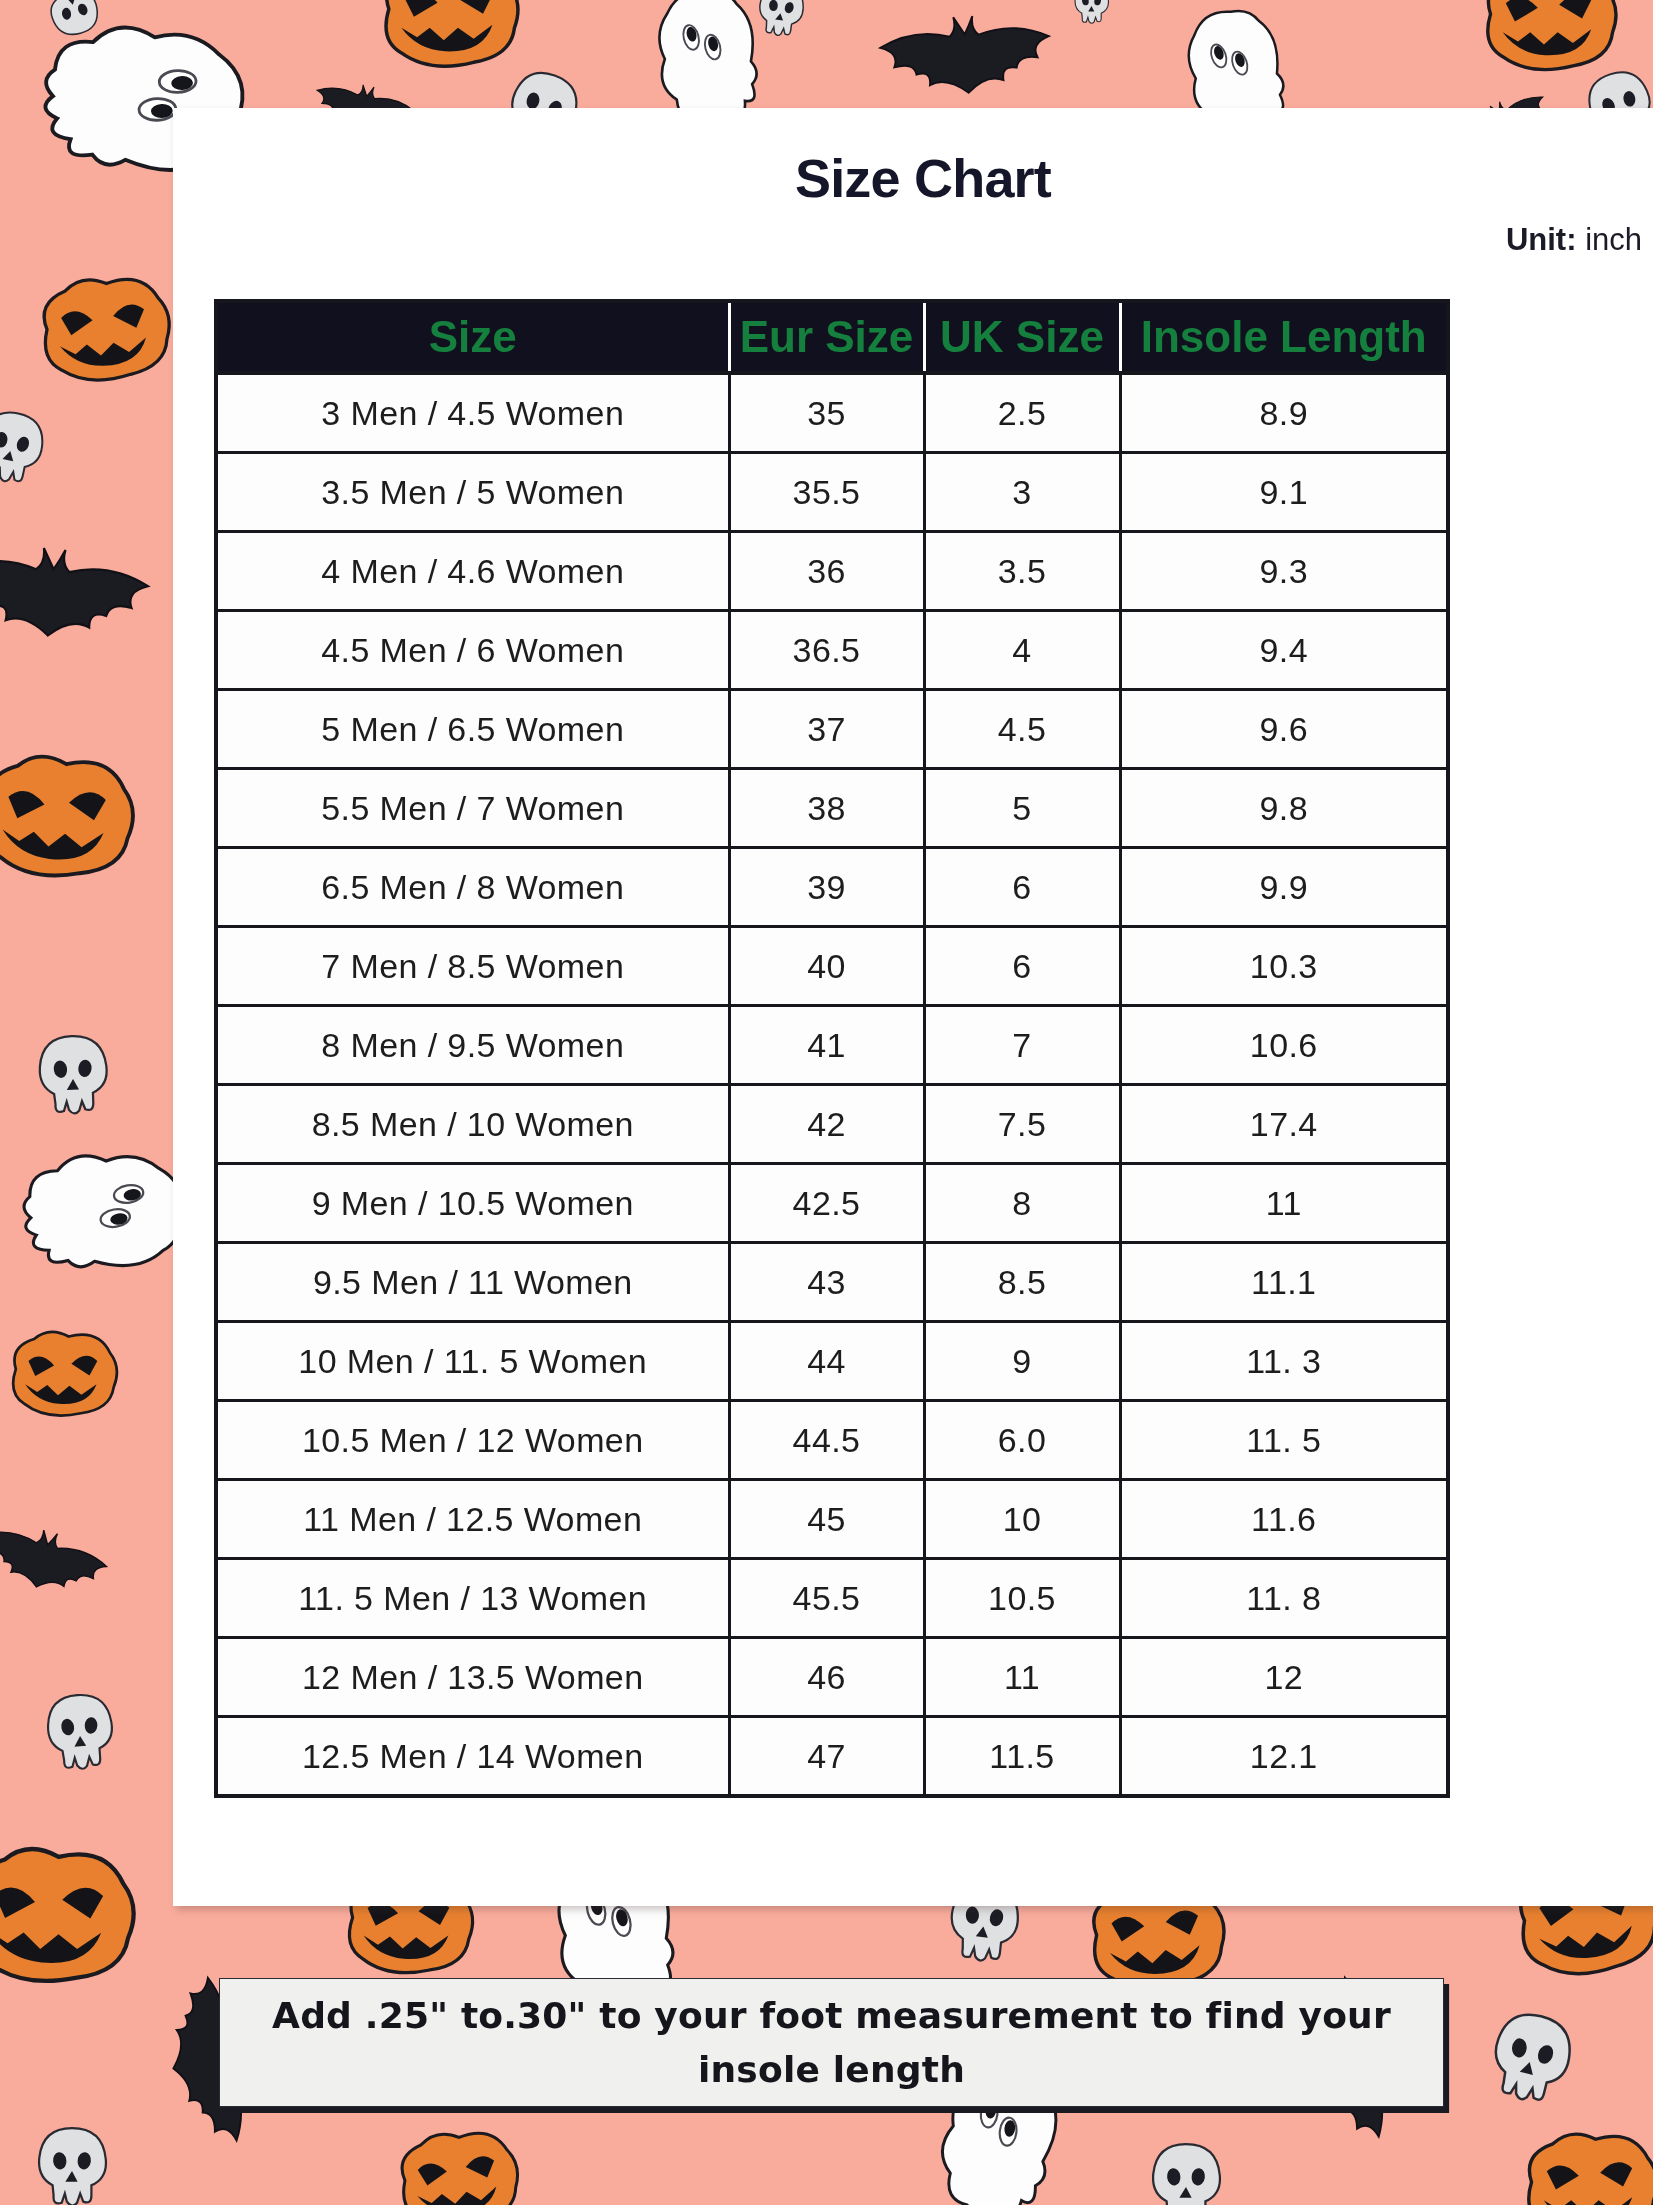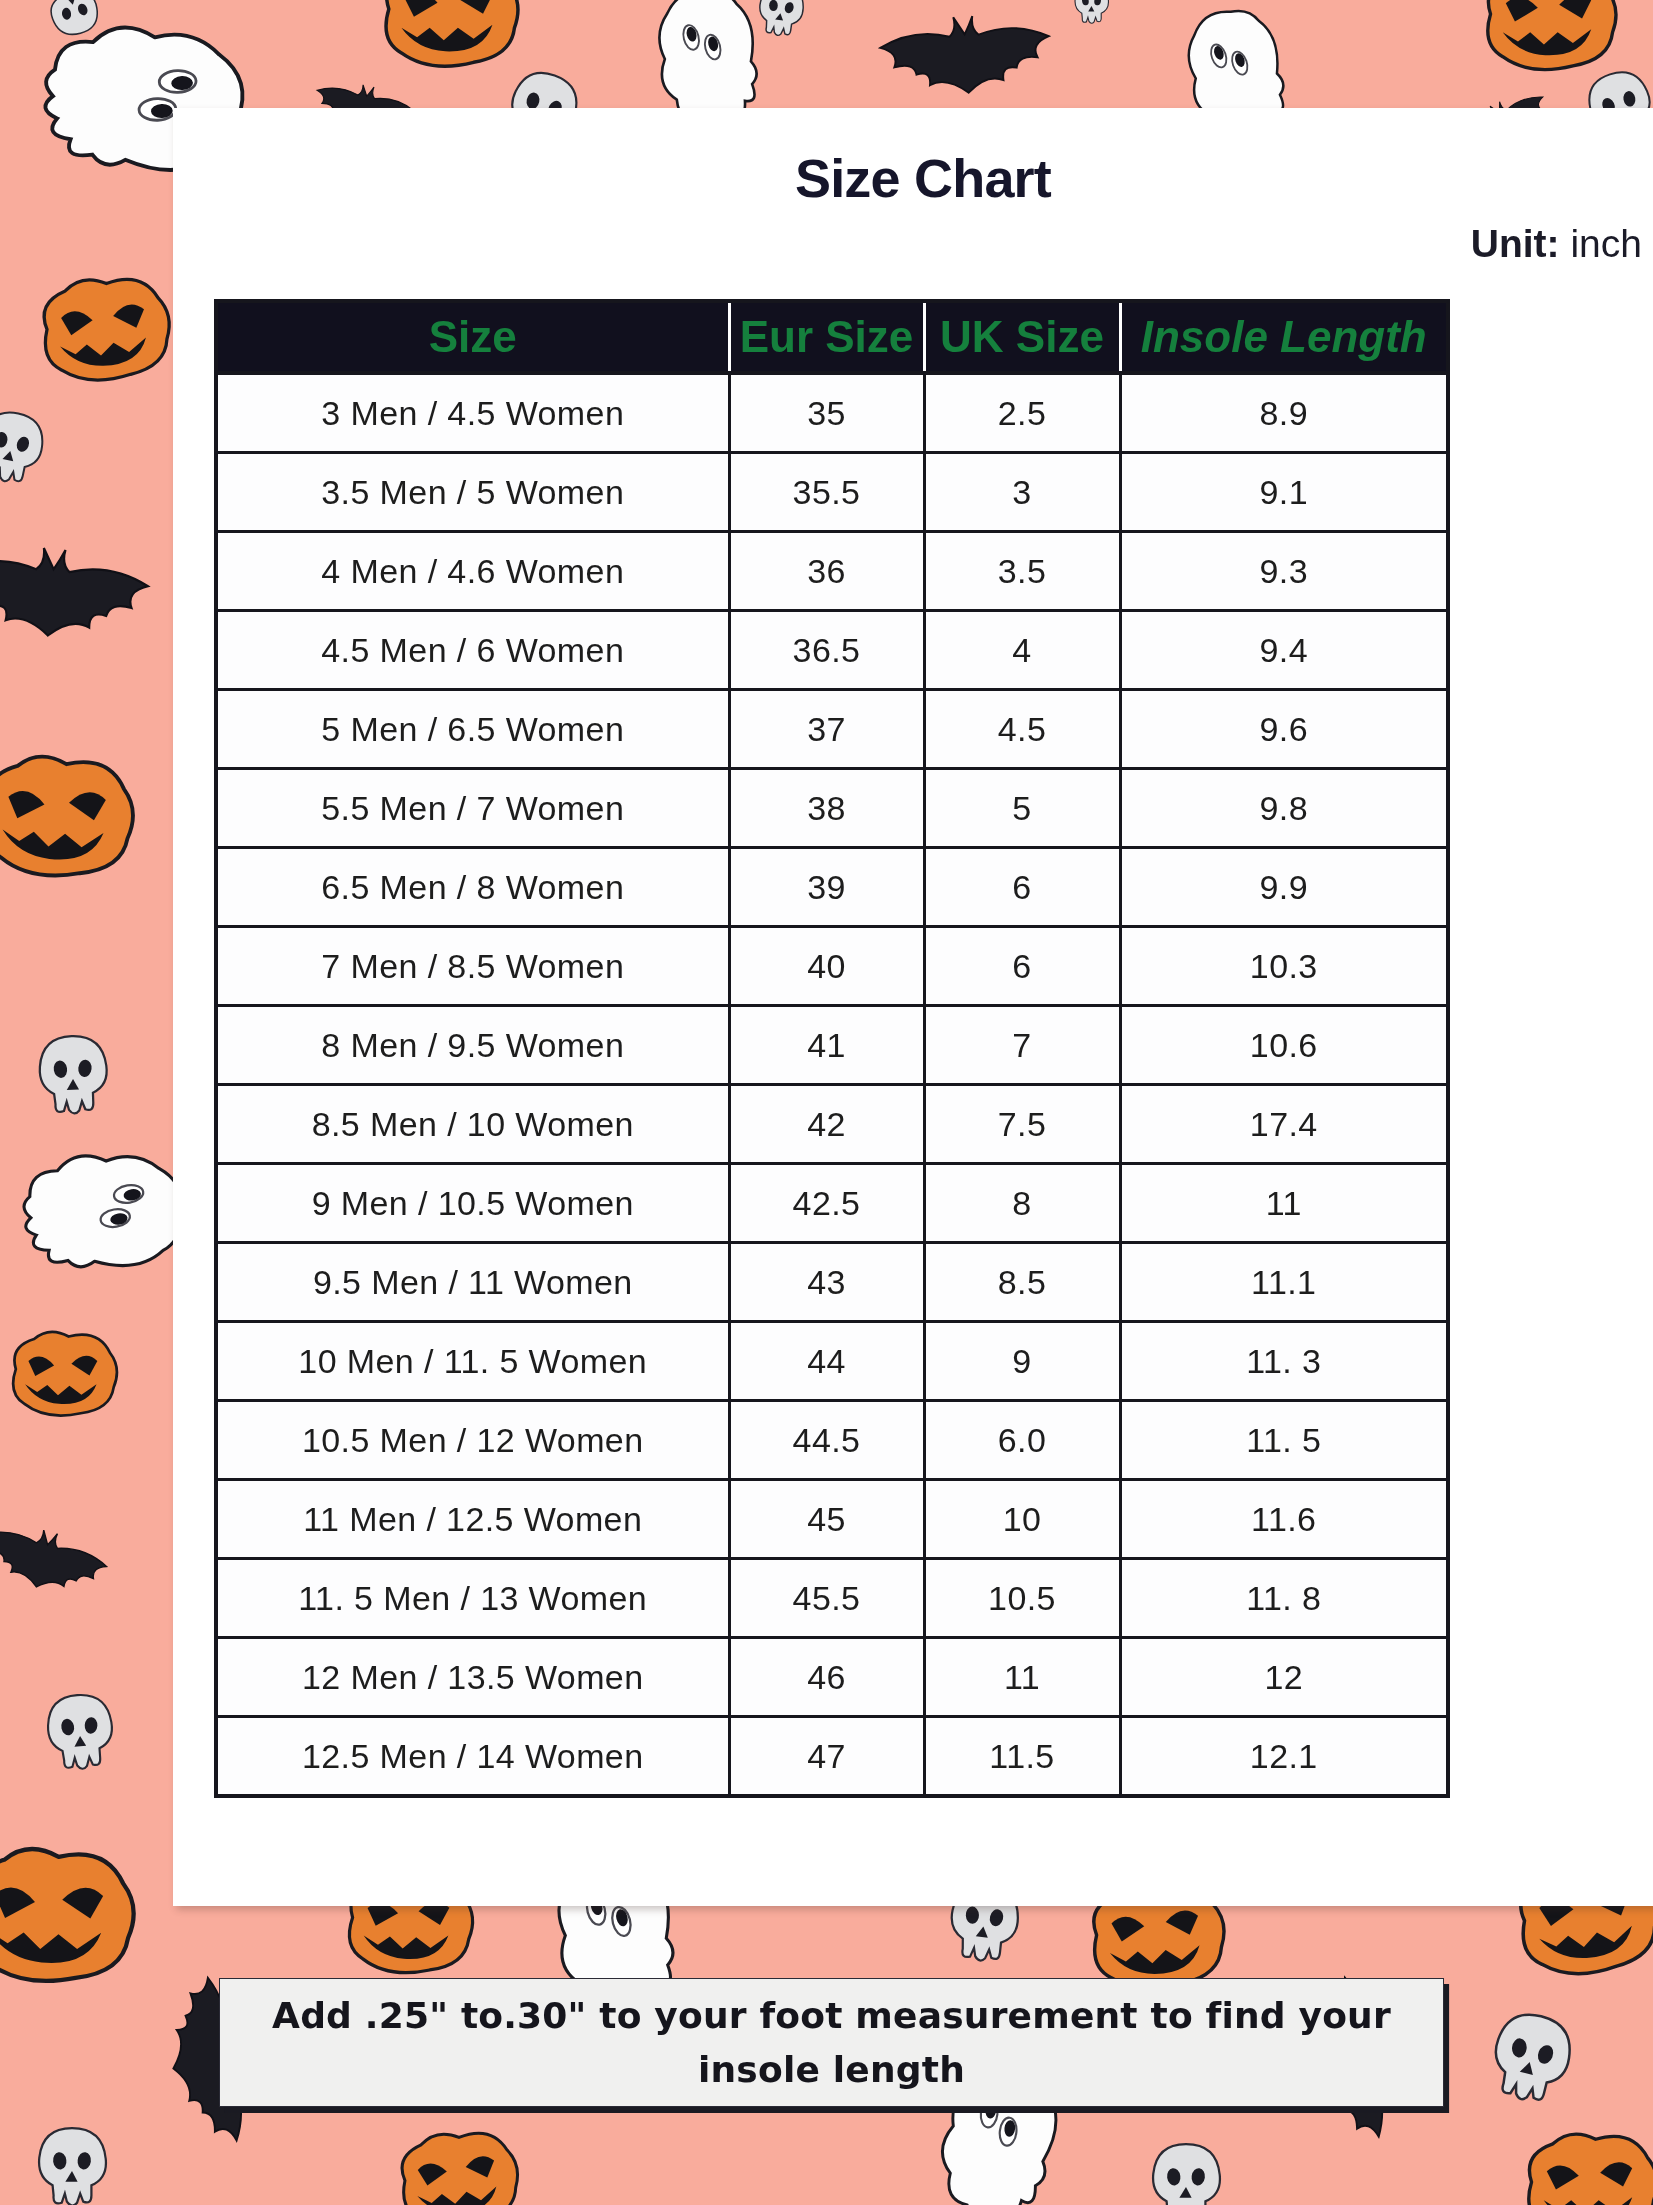--- a/index.html
+++ b/index.html
@@ -15,36 +15,36 @@
     background:#ffffff;
     box-shadow:3.4px 4.2px 7.6px rgba(70,45,40,.28);
   }
   .title{
     position:absolute;top:39px;left:0;width:100%;
     text-align:center;font-size:54px;font-weight:bold;
     color:#16162b;letter-spacing:-0.8px;
   }
   .unit-line{
     position:absolute;top:114px;right:31px;
-    font-size:39px;color:#1b1b28;
+    font-size:31px;color:#1b1b28;
   }
   .unit-line .u-b{font-weight:bold;}
   table.size-table{
     position:absolute;left:41px;top:191px;width:1233px;
     border-collapse:collapse;table-layout:fixed;background:#fff;
     border:4.2px solid #16161d;
   }
   table.size-table th{
     background:#11101e;color:#15803d;font-size:44px;font-weight:bold;
     height:66px;text-align:center;vertical-align:middle;
     border-top:4.2px solid #16161d;border-bottom:4.2px solid #16161d;
     border-left:3.4px solid #ffffff;border-right:3.4px solid #ffffff;
   }
   table.size-table th:first-child{border-left:4.2px solid #16161d;}
-  table.size-table th:last-child{border-right:4.2px solid #16161d;font-style:italic;}
+  table.size-table th:last-child{border-right:4.2px solid #16161d;}
   table.size-table td{
     height:74px;border:3.4px solid #16161d;background:#fdfdfe;
     text-align:center;vertical-align:middle;
     font-size:34px;color:#1d1d1d;letter-spacing:0.4px;
   }
   .note-box{
     position:absolute;z-index:2;
     left:219px;top:1978px;width:1225px;height:129px;
     box-sizing:border-box;border:1.7px solid #2a2a35;
     background:#f0f0ef;

